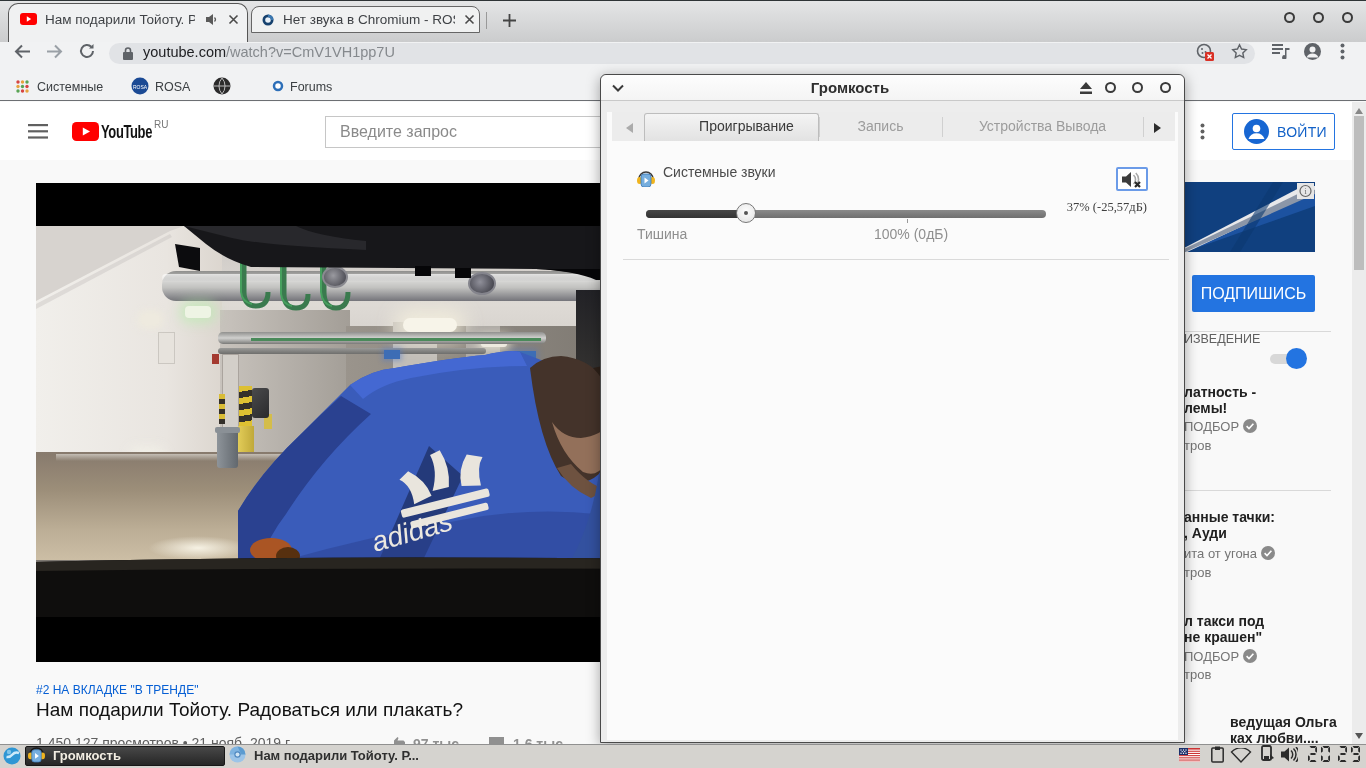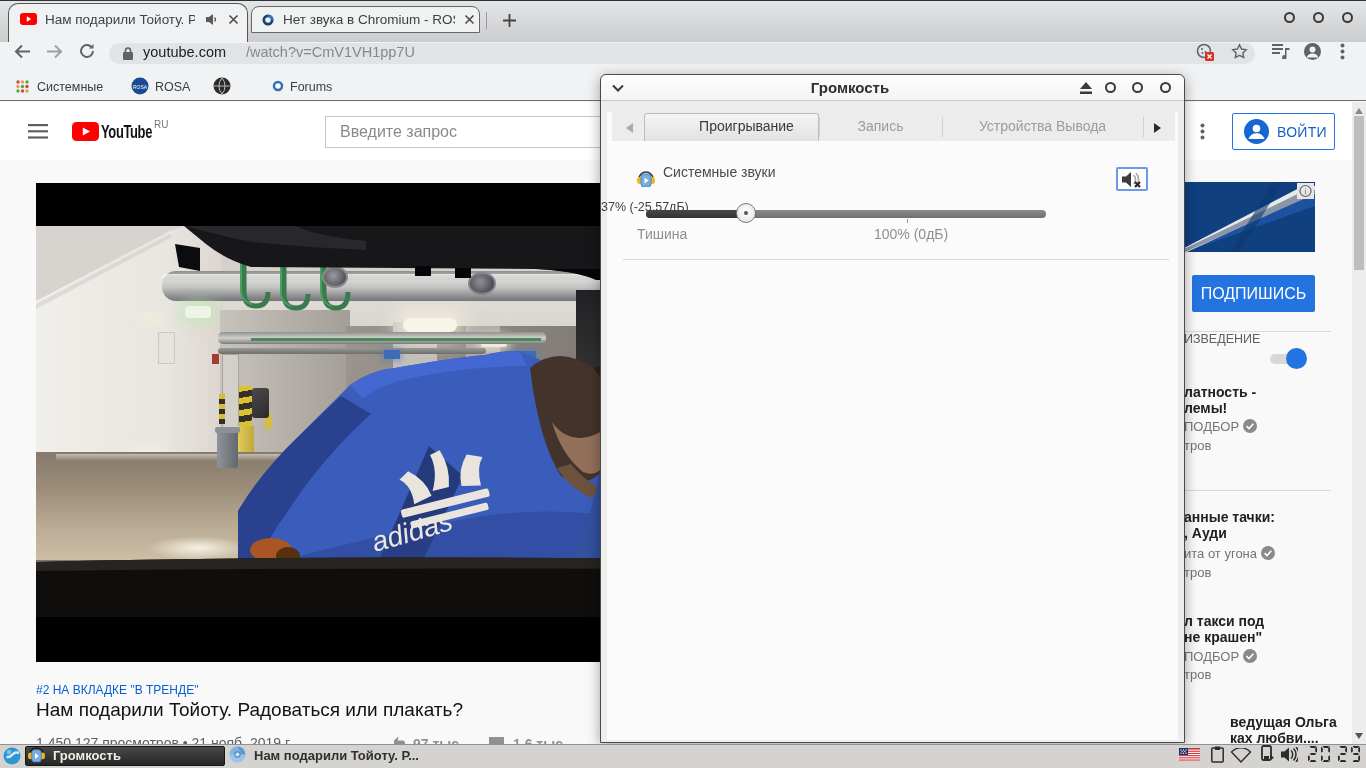--- a/index.html
+++ b/index.html
@@ -82,21 +82,21 @@
     </svg>
 <svg class="abs" style="left:79px;top:43px" width="16" height="16" viewBox="0 0 16 16">
       <path d="M14 8a6 6 0 1 1-1.7-4.2" stroke="#5f6368" stroke-width="2" fill="none"></path>
       <path d="M14.5 1 v4.5 h-4.5z" fill="#5f6368"></path>
     </svg>
 <div id="omni" class="abs"></div>
 <svg class="abs" style="left:122px;top:46px" width="12" height="15" viewBox="0 0 12 15">
       <rect x="1" y="6" width="10" height="8" rx="1" fill="#5f6368"></rect>
       <path d="M3.5 6V4.5a2.5 2.5 0 0 1 5 0V6" stroke="#5f6368" stroke-width="1.6" fill="none"></path>
     </svg>
-<div class="abs" style="left:143px;top:44px;font-size:14.5px;color:#202124;">youtube.com<span style="color:#85898d;padding-left:20px;">/watch?v=CmV1VH1pp7U</span></div>
+<div class="abs" style="left:143px;top:44px;font-size:14.5px;color:#202124;">youtube.com<span style="color:#85898d;">/watch?v=CmV1VH1pp7U</span></div>
 
 <svg class="abs" style="left:1196px;top:43px" width="18" height="18" viewBox="0 0 18 18">
       <circle cx="8" cy="8" r="6.5" fill="none" stroke="#5f6368" stroke-width="1.6"></circle>
       <circle cx="6" cy="6" r="1" fill="#5f6368"></circle>
       <circle cx="9.5" cy="9" r="1" fill="#5f6368"></circle>
       <circle cx="6.5" cy="10" r="1" fill="#5f6368"></circle>
       <rect x="9" y="9" width="9" height="9" rx="1.5" fill="#d93025"></rect>
       <path d="M11.5 11.5l4 4m0-4l-4 4" stroke="#fff" stroke-width="1.3"></path>
     </svg>
 <svg class="abs" style="left:1231px;top:43px" width="17" height="17" viewBox="0 0 24 24" fill="none" stroke="#5f6368" stroke-width="2">
@@ -387,21 +387,21 @@
         <rect x="4" y="3" width="10" height="13" rx="3" fill="#76aede" stroke="#3b78b5" stroke-width="0.8"></rect>
         <path d="M7.5 6.5 L11.5 9.5 L7.5 12.5Z" fill="#fff"></path>
       </svg>
   <div class="abs" style="left:62px;top:89px;font-size:14px;color:#4a4a4a;">Системные звуки</div>
   <div class="abs" style="left:515px;top:92px;width:32px;height:24px;background:#fff;border:2px solid #6b9be8;border-radius:2px;"></div>
   <svg class="abs" style="left:521px;top:96px" width="20" height="17" viewBox="0 0 20 17">
         <path d="M0 5.5h4l5-4.5v15l-5-4.5H0z" fill="#3c3c3c"></path>
         <path d="M11.5 4a6 6 0 0 1 0 9M13.8 2a9 9 0 0 1 0 13" stroke="#a8a8a8" stroke-width="1.6" fill="none"></path>
         <path d="M13 11l5 5m0-5l-5 5" stroke="#2a2a2a" stroke-width="2.2"></path>
       </svg>
-  <div class="abs" style="left:0;top:125px;width:546px;font-size:12.5px;color:#3f3f3f;">37% (-25,57дБ)</div>
+  <div class="abs" style="left:0;top:125px;width:546px;text-align:right;font-size:12.5px;color:#3f3f3f;font-family:Liberation Serif, serif;">37% (-25,57дБ)</div>
 
   <div class="abs" style="left:45px;top:135px;width:400px;height:8px;background:linear-gradient(#8a8a8a,#6f6f6f);border-radius:4px;"></div>
   <div class="abs" style="left:45px;top:135px;width:103px;height:8px;background:linear-gradient(#474747,#333);border-radius:4px 0 0 4px;"></div>
   <div class="abs" style="left:135px;top:128px;width:20px;height:20px;background:radial-gradient(circle at 50% 40%,#fdfdfd,#e1e1e1);border:1px solid #777;border-radius:50%;"></div>
   <div class="abs" style="left:143px;top:136px;width:4px;height:4px;background:#555;border-radius:50%;"></div>
   <div class="abs" style="left:306px;top:144px;width:1px;height:4px;background:#999;"></div>
   <div class="abs" style="left:36px;top:151px;font-size:14px;color:#8f8f8f;">Тишина</div>
   <div class="abs" style="left:273px;top:151px;font-size:14px;color:#8f8f8f;">100% (0дБ)</div>
   <div class="abs" style="left:22px;top:184px;width:546px;height:1px;background:#dadada;"></div>
 </div>

